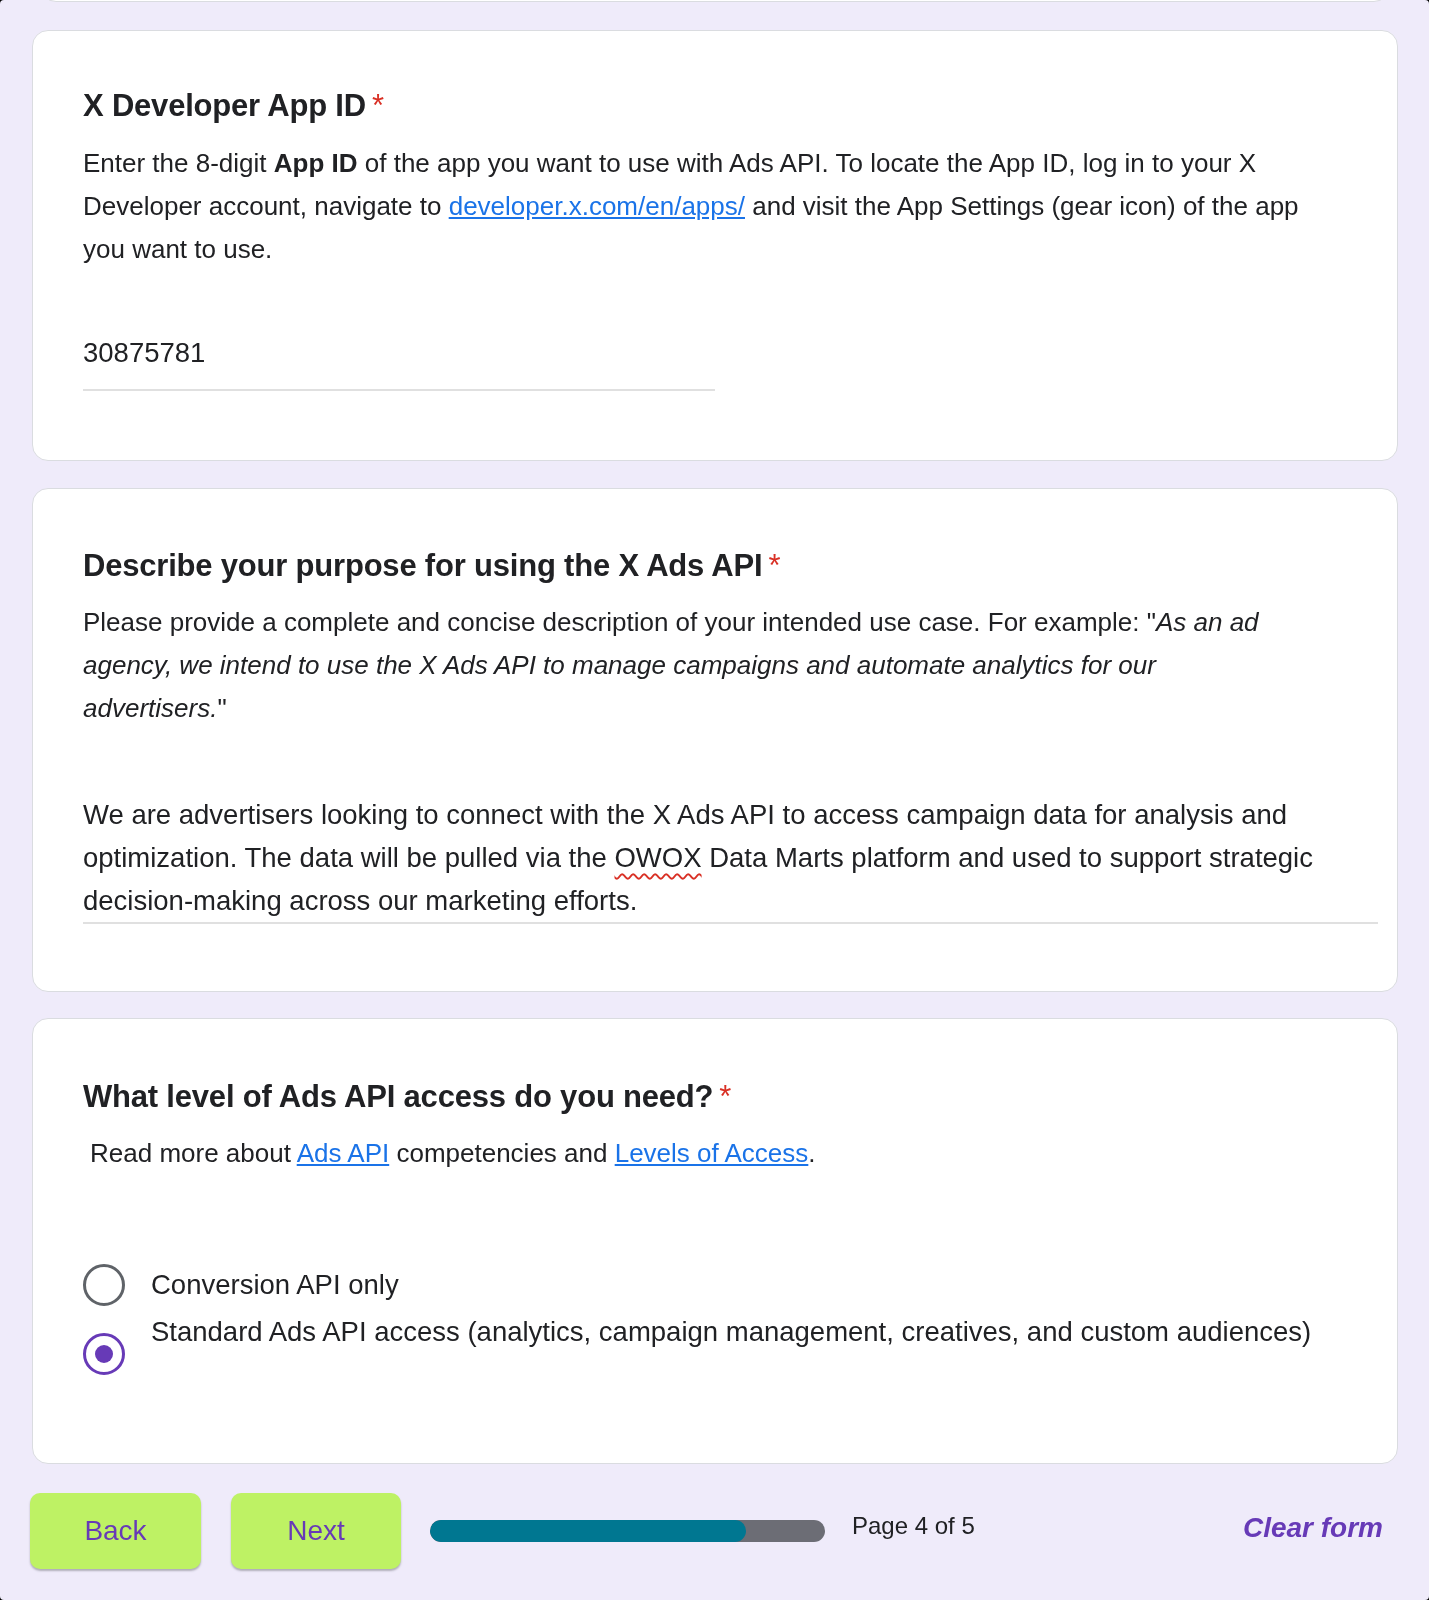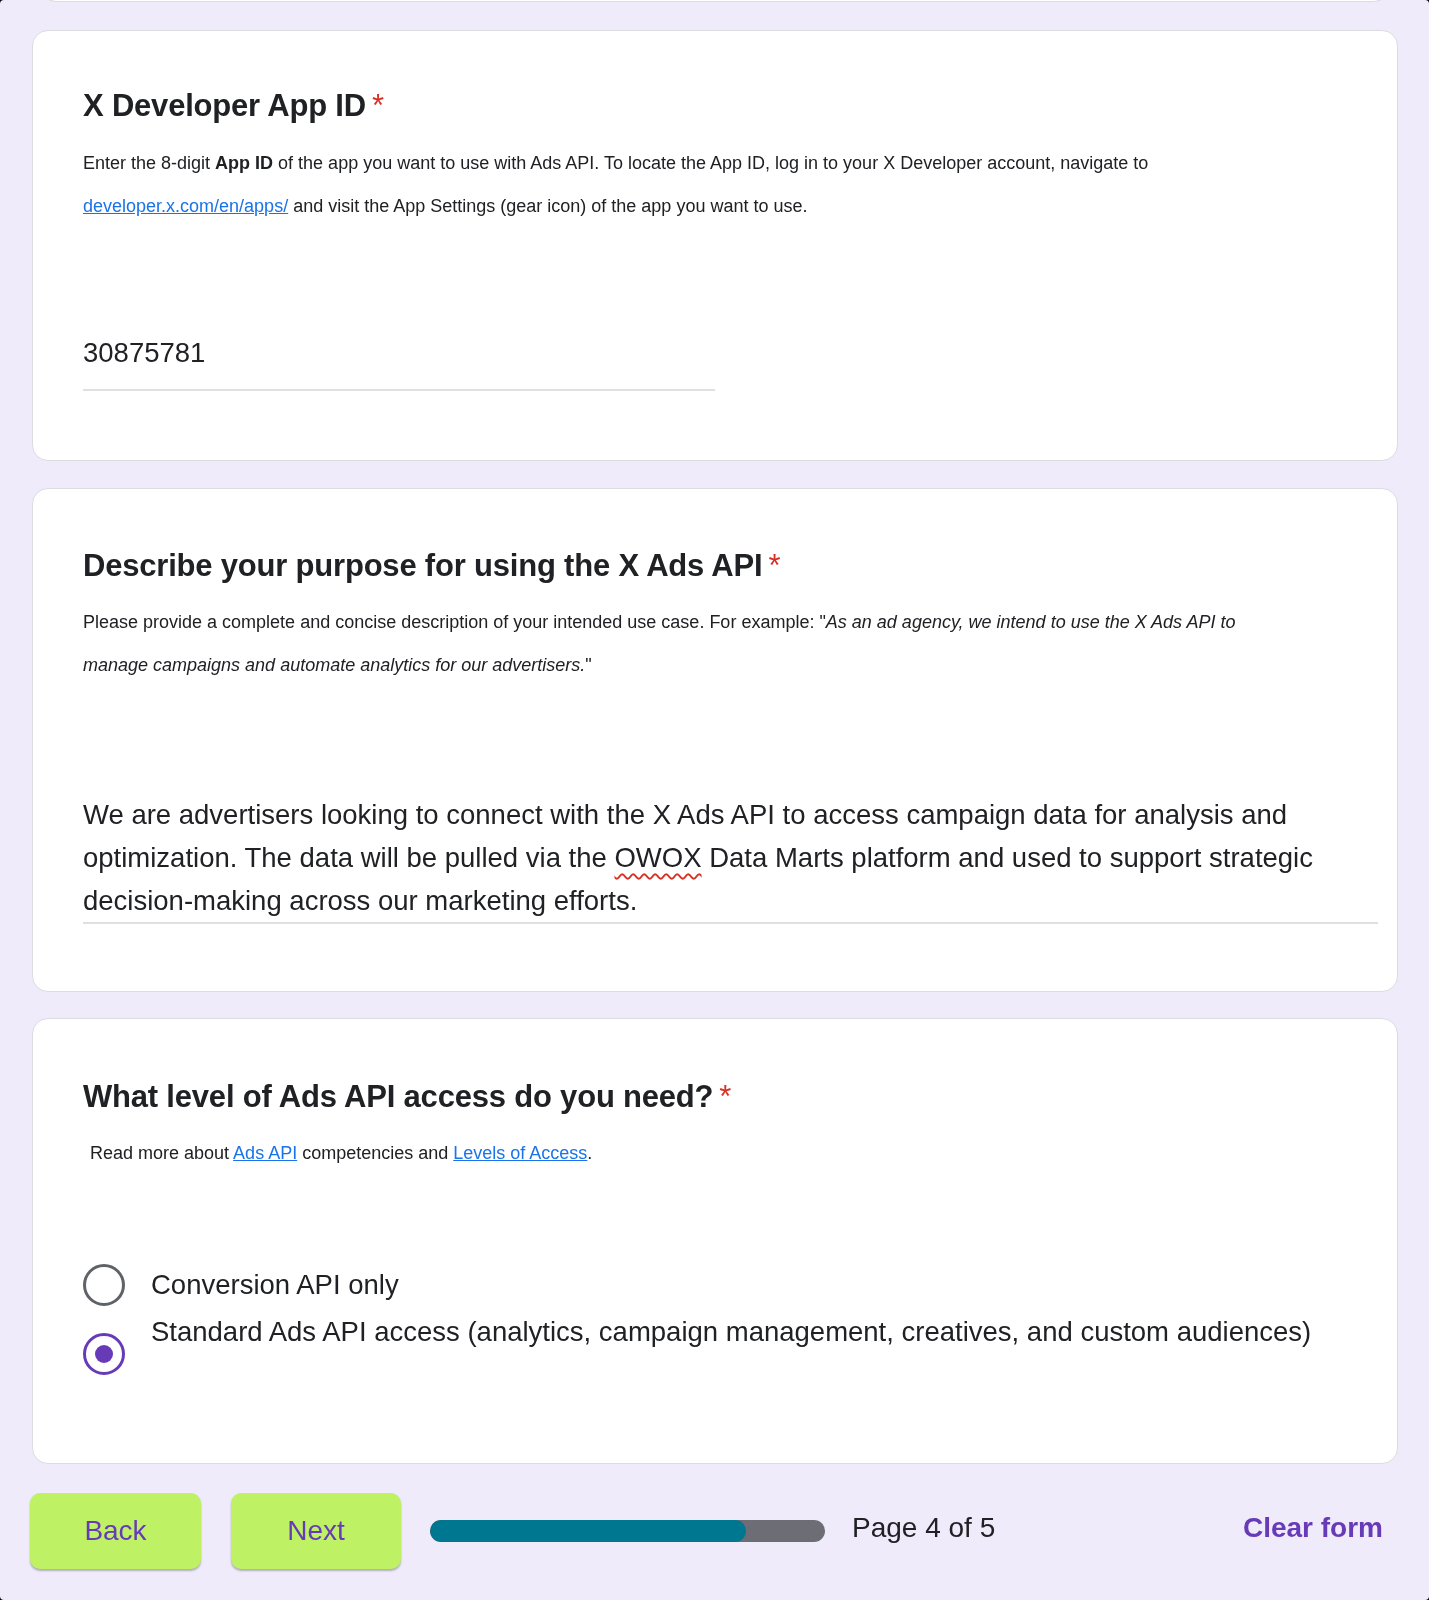--- a/index.html
+++ b/index.html
@@ -13,21 +13,21 @@
     position: absolute; left: 32px; width: 1366px;
     background: #fff; border: 1px solid #dadce0; border-radius: 16px;
   }
   .card.partial { top: -40px; height: 42px; left: 40px; width: 1350px; }
   .q-title {
     position: absolute; left: 50px; font-size: 31px; font-weight: bold; color: #202124;
     letter-spacing: -0.2px;
   }
   .req { color: #d93025; font-weight: normal; margin-left: 6px; }
   .q-desc {
-    position: absolute; left: 50px; right: 60px; font-size: 18px; line-height: 43px; color: #202124;
+    position: absolute; left: 50px; right: 60px; font-size: 26px; line-height: 43px; color: #202124;
   }
   .q-desc b { font-weight: bold; }
   .q-desc i { font-style: italic; }
   a.link { color: #1a73e8; text-decoration: underline; }
   .input-line {
     position: absolute; left: 50px; height: 2px; background: #e0e0e0;
   }
   .input-value {
     position: absolute; left: 50px; font-size: 27.5px; color: #202124;
   }
@@ -49,23 +49,23 @@
   .btn {
     position: absolute; top: 1493px; height: 76px; background: #bef264; border-radius: 10px;
     box-shadow: 0 2px 2px rgba(60,64,67,0.35); color: #673ab7; font-size: 28px; font-weight: normal;
     display: flex; align-items: center; justify-content: center; cursor: pointer;
   }
   .progress {
     position: absolute; left: 430px; top: 1520px; width: 395px; height: 22px;
     border-radius: 11px; background: #6c6d75; overflow: hidden;
   }
   .progress-fill { position: absolute; left: 0; top: 0; height: 100%; background: #007791; border-radius: 11px; }
-  .page-indicator { position: absolute; left: 852px; top: 1512px; font-size: 28px; color: #202124; }
+  .page-indicator { position: absolute; left: 852px; top: 1512px; font-size: 24px; color: #202124; }
   .clear-form {
-    position: absolute; right: 46px; top: 1512px; font-size: 28px; font-weight: bold; color: #673ab7; cursor: pointer;
+    position: absolute; right: 46px; top: 1512px; font-size: 28px; font-weight: bold; color: #673ab7; cursor: pointer; font-style: italic;
   }
 </style>
 </head>
 <body>
 
 <div class="frame">
 
   <div class="card partial"></div>
 
   <div class="card" style="top:30px;height:431px;">

